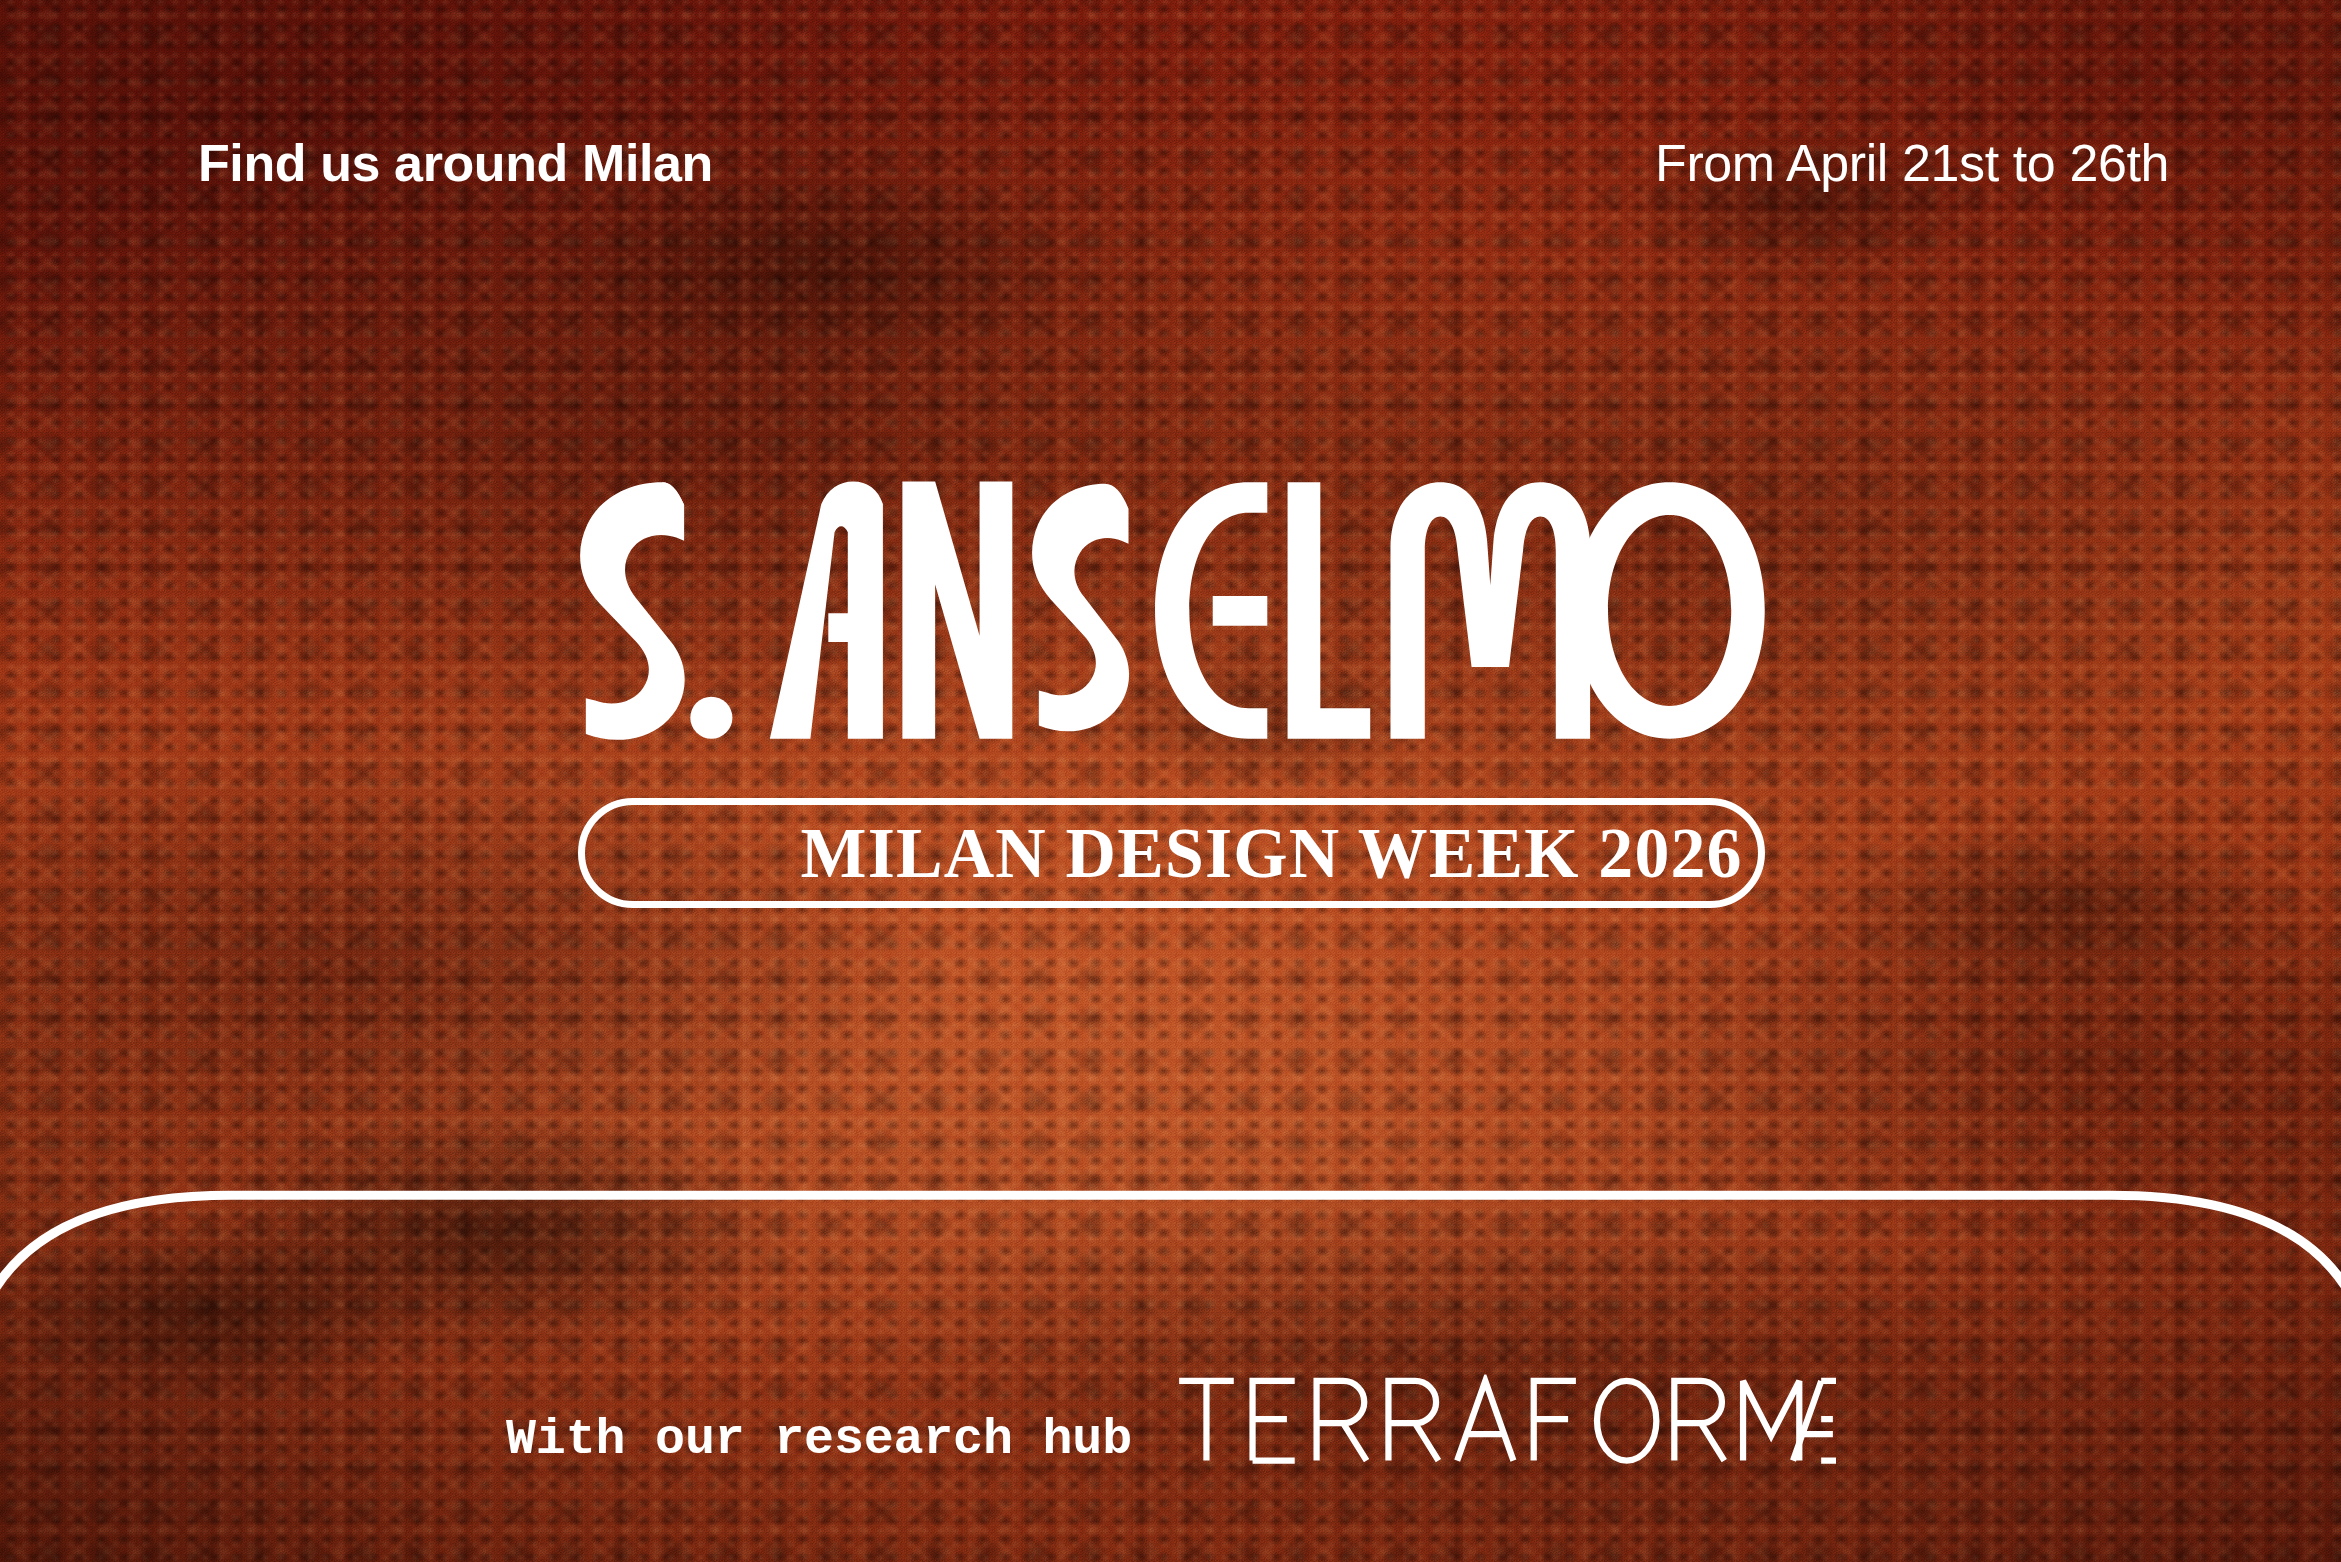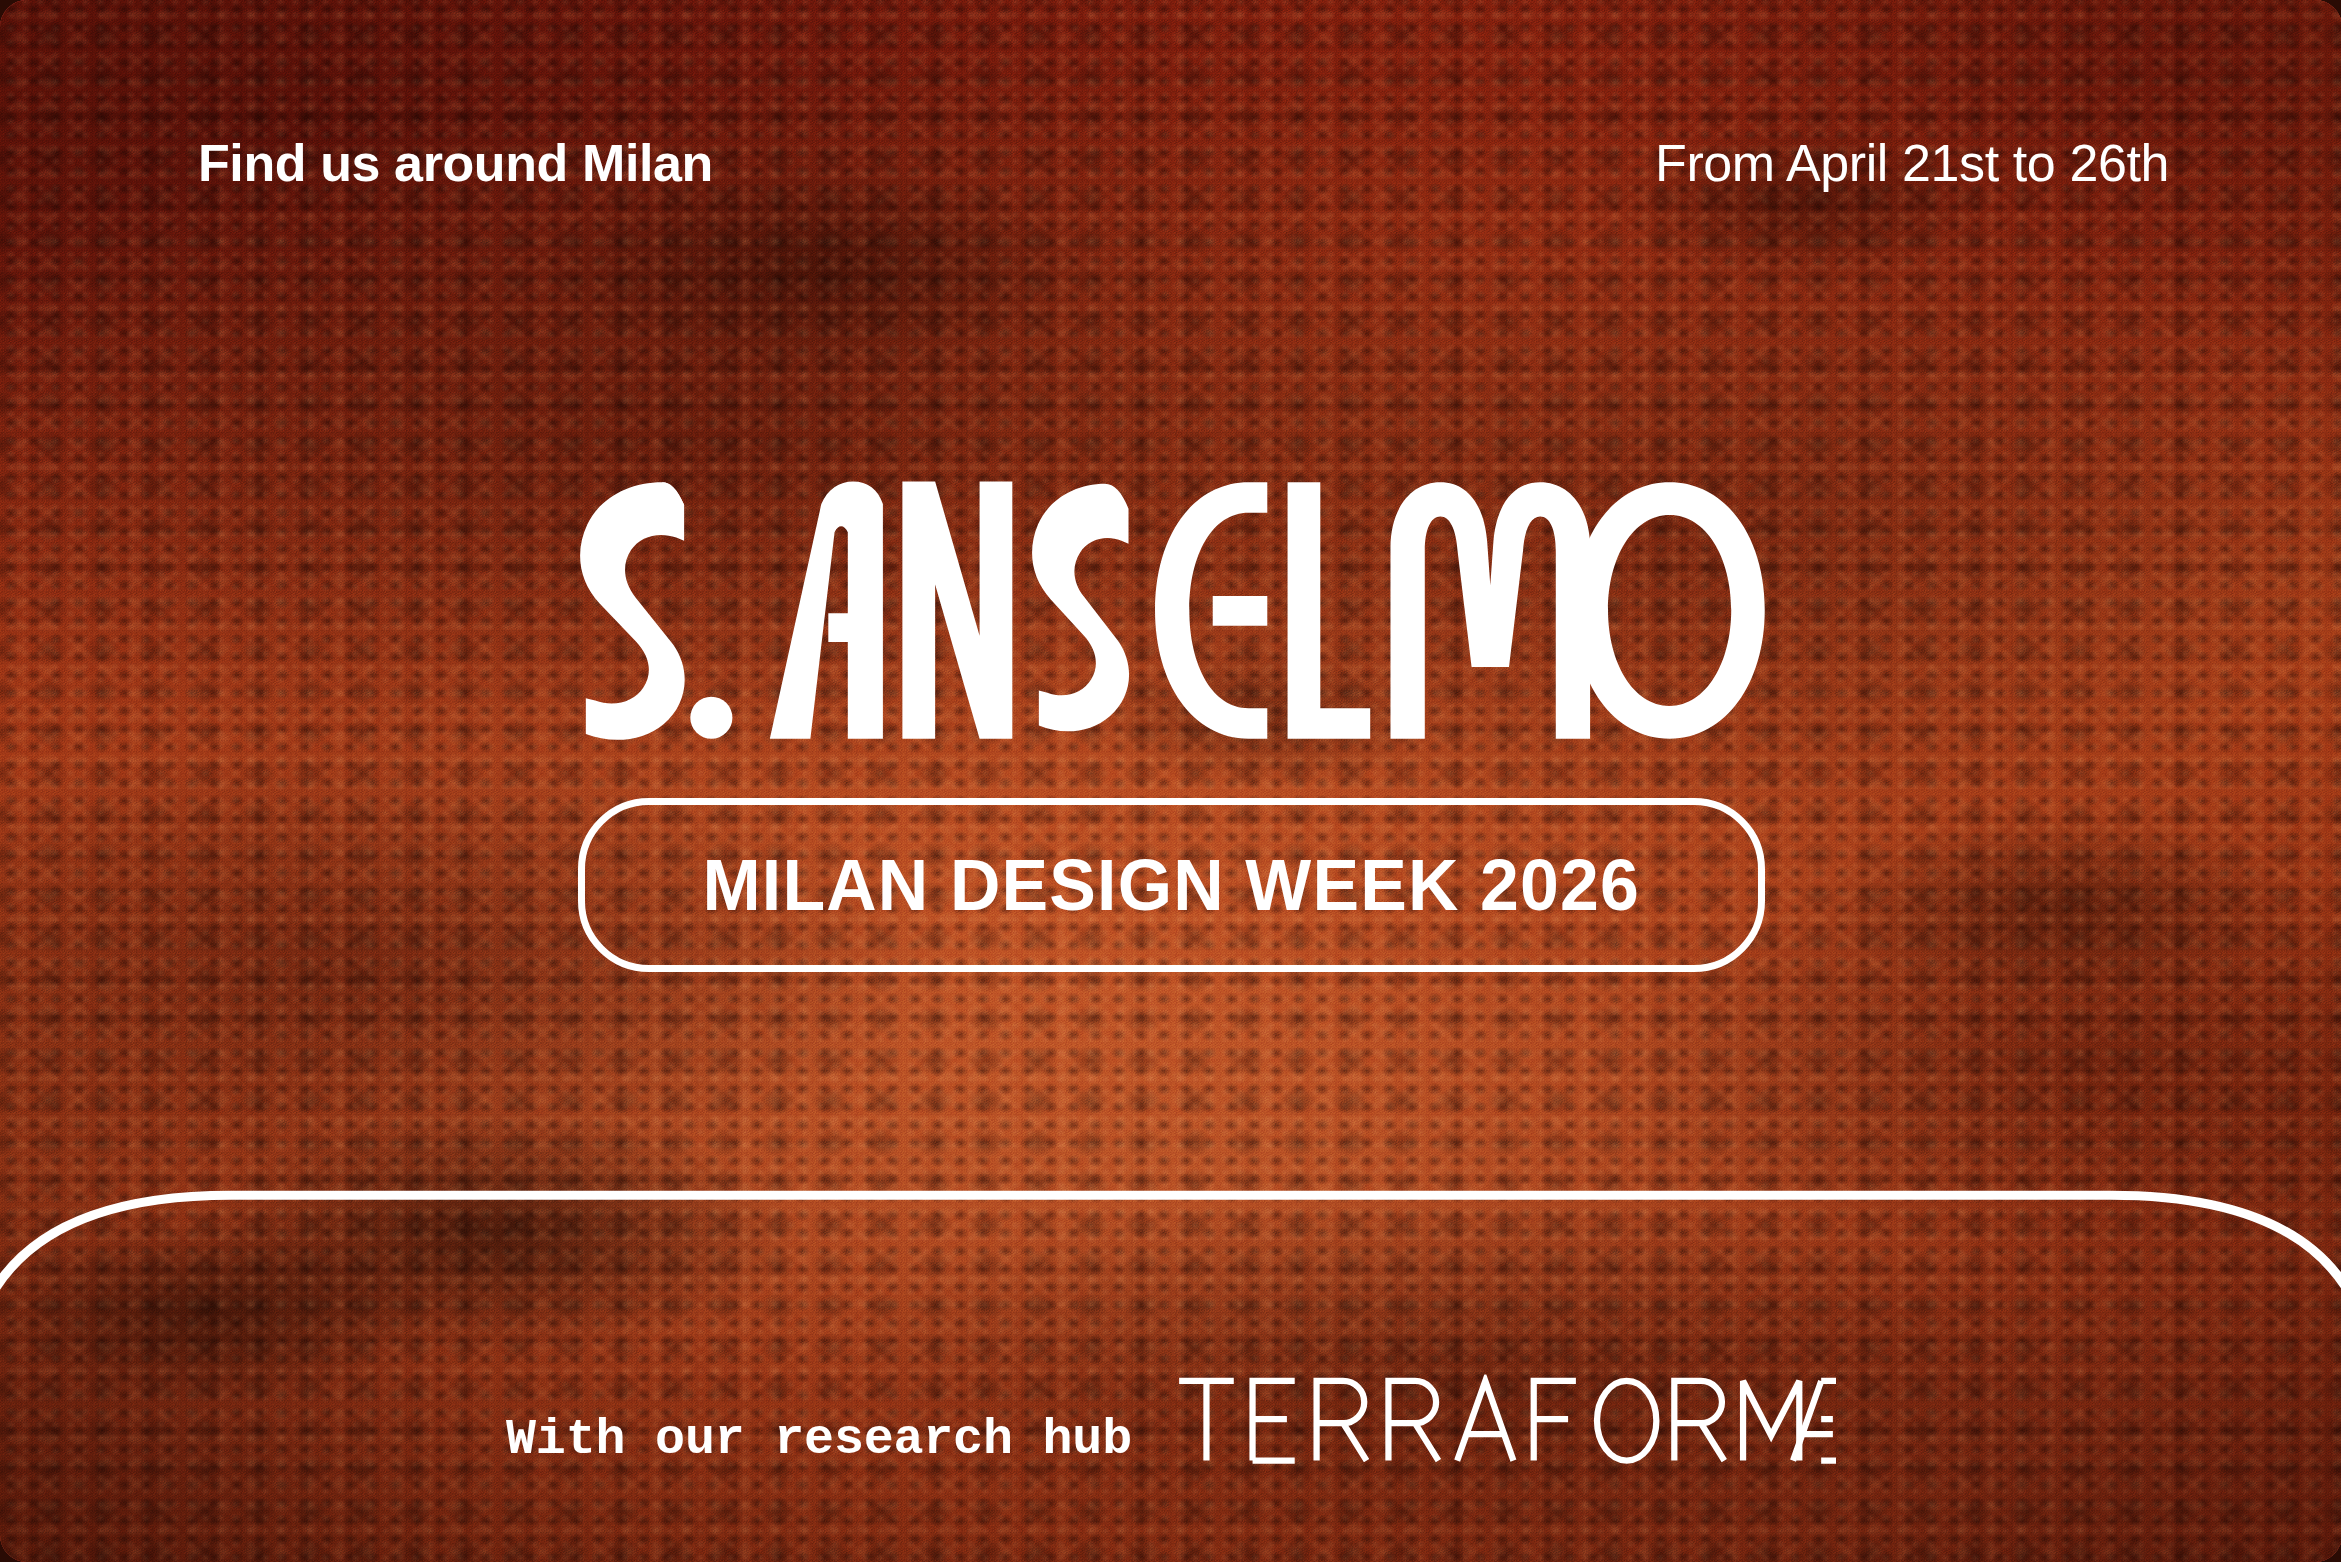--- a/index.html
+++ b/index.html
@@ -9,21 +9,20 @@
     background: #2a0b04;
   }
   #poster {
     position: relative;
     width: 2342px;
     height: 1562px;
     overflow: hidden;
     font-family: "Liberation Sans", "DejaVu Sans", sans-serif;
     background: #ef4444;
     isolation: isolate;
-    border-radius: 27px;
   }
 
   
   .bg-layer {
     position: absolute;
     inset: 0;
     pointer-events: none;
   }
   
   .bg-base {
@@ -144,27 +143,28 @@
     align-items: center;
   }
   .wordmark {
     display: block;
     width: 1206px;
     height: 269px;
   }
   .pill {
     margin-top: 53px;
     width: 1187px;
-    height: 174px;
+    height: 110px;
     border: 7px solid #ffffff;
     border-radius: 71px;
     display: flex;
     align-items: center;
-    justify-content: center;
+    justify-content: flex-end;
     box-sizing: border-box;
+    font-family: Liberation Serif, serif;
   }
   .pill-label {
     font-size: 72px;
     font-weight: 700;
     letter-spacing: 1.2px;
     line-height: 1;
     white-space: nowrap;
     transform: scaleX(0.97);
   }
 

